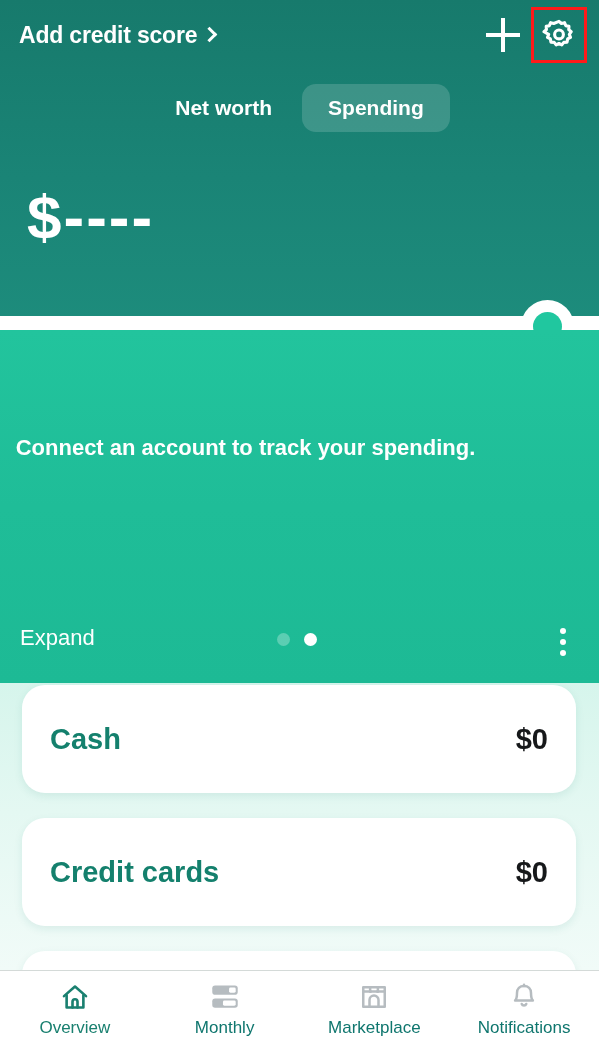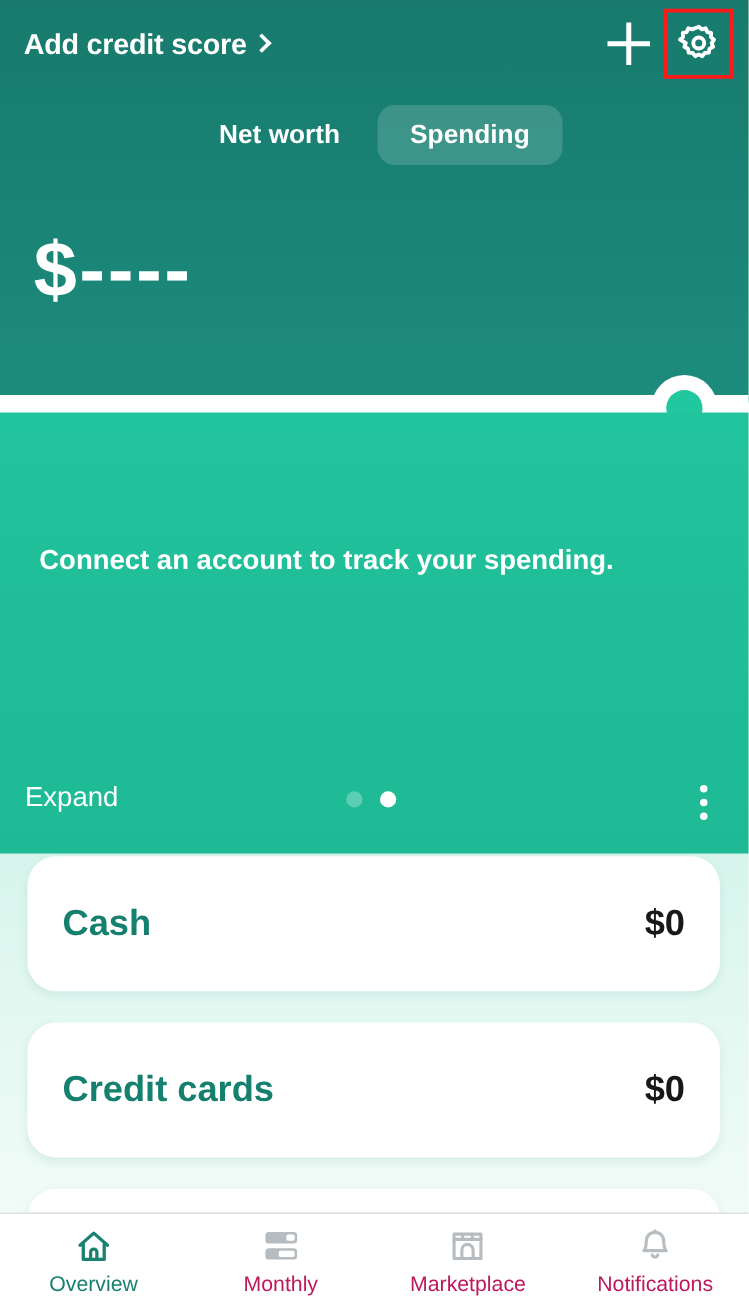--- a/index.html
+++ b/index.html
@@ -112,21 +112,21 @@
   }
 
   
   .mid-panel {
     position:absolute; left:0; top:330px;
     width:599px; height:353px;
     background:linear-gradient(180deg,#22c49d 0%,#1fbd98 50%,#1dba95 100%);
   }
   .connect-text {
     position:absolute; left:0; top:105px;
-    width:491px; text-align:right;
+    width:491px; text-align:center;
     color:#ffffff;
     font-size:22px; font-weight:bold;
   }
   .link-btn {
     position:absolute; left:27px; top:176px;
     width:545px; height:78px;
     background:#ffffff;
     border-radius:9px;
     display:flex; align-items:center; justify-content:center;
     color:#13806d;
@@ -194,21 +194,21 @@
   .nav-item {
     flex:1;
     display:flex; flex-direction:column;
     align-items:center; justify-content:center;
     gap:5px;
     padding-top:2px;
   }
   .nav-icon { height:32px; display:flex; align-items:center; justify-content:center; }
   .nav-label { font-size:17px; }
   .nav-item.active .nav-label { color:#1a8070; }
-  .nav-item.inactive .nav-label { color:#be185d; }
+  .nav-item.inactive .nav-label { color:#0f766e; }
 </style>
 </head>
 <body>
 
 <div id="app">
 
   <div class="top-panel">
 
     <div class="header-row">
       <div class="credit-link">

